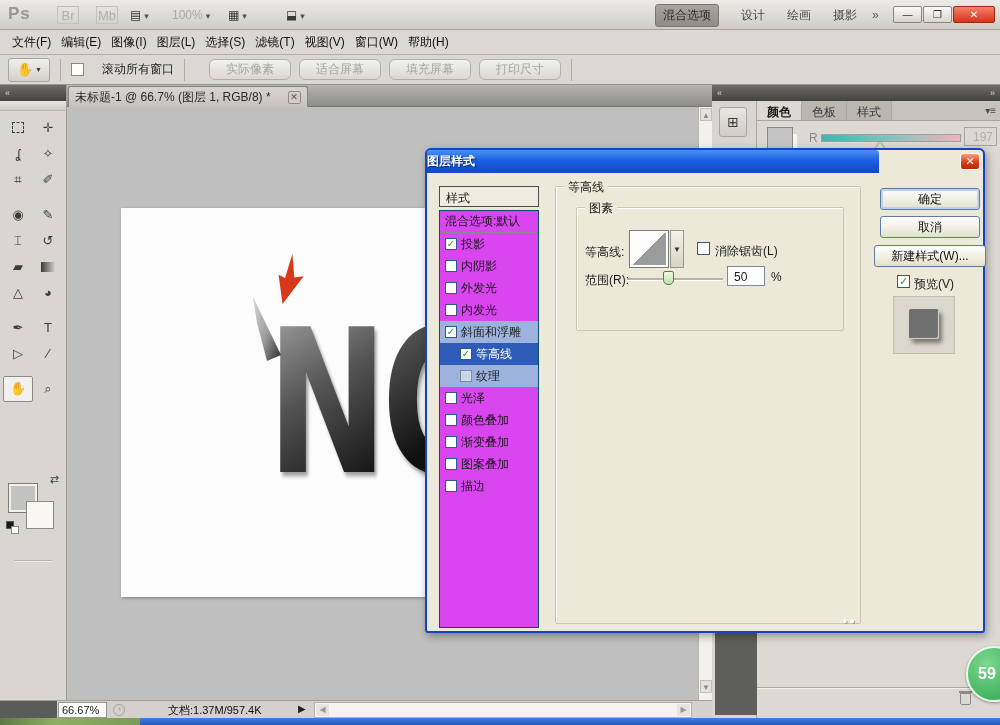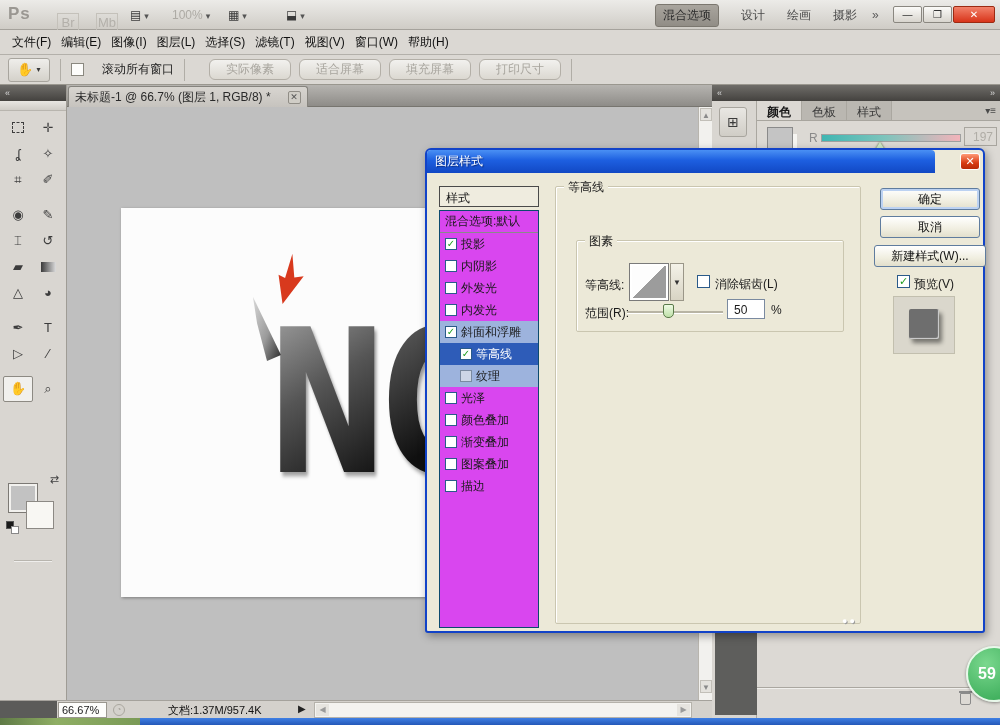--- a/index.html
+++ b/index.html
@@ -4,21 +4,21 @@
 <style>
   * { box-sizing: border-box; margin:0; padding:0; }
   html,body { width:1000px; height:725px; overflow:hidden; }
   body { font-family:"Liberation Sans","DejaVu Sans",sans-serif; font-size:12px; color:#1a1a1a; }
   .app { position:relative; width:1000px; height:725px; background:#d8d5d0; overflow:hidden; }
 
   
   .titlebar { position:absolute; left:0; top:0; width:1000px; height:30px;
     background:linear-gradient(#ecebe8,#cfccc6); border-bottom:1px solid #a5a29c; }
   .ps-logo { position:absolute; left:8px; top:4px; font-size:17px; font-weight:bold; color:#9a9792; letter-spacing:1px; }
-  .tb-ico { position:absolute; top:13px; height:18px; color:#b3b0aa; font-size:13px; line-height:18px; text-align:center; }
+  .tb-ico { position:absolute; top:6px; height:18px; color:#b3b0aa; font-size:13px; line-height:18px; text-align:center; }
   .combo { position:absolute; top:5px; height:20px; color:#6a6a6a; font-size:12px; line-height:20px; }
   .combo .arr { color:#555; font-size:9px; margin-left:3px; }
   .dim { color:#adaaa4; }
   .ws-tabs { position:absolute; left:655px; top:5px; height:20px; display:flex; gap:22px; align-items:center; }
   .ws-tab { color:#4a4a4a; font-size:12px; }
   .ws-tab.active { background:linear-gradient(#a9a59e,#918d86); border:1px solid #7b776f; border-radius:3px; padding:2px 7px; color:#2c2c2c; }
   .winbtns { position:absolute; right:5px; top:6px; display:flex; }
   .winbtn { width:29px; height:17px; border:1px solid #8a8780; background:linear-gradient(#fbfaf8,#d8d5ce);
     font-size:10px; line-height:15px; text-align:center; color:#333; border-radius:2px; margin-left:1px; }
   .winbtn.close { background:linear-gradient(#f2826a,#d8341a); color:#fff; font-weight:bold; border-color:#9c2a12; width:42px; }
@@ -115,38 +115,38 @@
   .badge { position:absolute; left:966px; top:646px; width:56px; height:56px; border-radius:50%;
     background:radial-gradient(circle at 35% 30%,#7ad88e,#2ea34e); border:2px solid #e8f8ea;
     color:#fff; font-weight:bold; font-size:16px; line-height:52px; text-indent:10px; z-index:60; box-shadow:0 1px 3px rgba(0,0,0,.4); }
 
   .taskbar { position:absolute; left:0; top:718px; width:1000px; height:7px; background:linear-gradient(#3f7fe4,#2458b8); }
   .taskbar .green { position:absolute; left:0; top:0; width:140px; height:7px; background:linear-gradient(90deg,#5f7a46,#8fae64 40%,#7a9a56); }
 
   
   .dialog { position:absolute; left:425px; top:148px; width:560px; height:485px; z-index:50;
     background:#ece9d8; border:2px solid #1243c8; border-radius:6px 6px 3px 3px; box-shadow:2px 3px 8px rgba(0,0,0,.35); }
-  .dlg-title { position:absolute; left:0; top:0; width:508px; height:23px; border-radius:4px 4px 0 0;
-    background:linear-gradient(#4a90f4 0%,#1d5fe0 45%,#1148c4 100%); color:#fff; font-weight:normal; font-size:12px; line-height:23px; padding-left:8px; text-shadow:1px 1px 1px #0a2a7a; }
+  .dlg-title { position:absolute; left:0; top:0; width:452px; height:23px; border-radius:4px 4px 0 0;
+    background:linear-gradient(#4a90f4 0%,#1d5fe0 45%,#1148c4 100%); color:#fff; font-weight:bold; font-size:12px; line-height:23px; text-shadow:1px 1px 1px #0a2a7a; }
   .dlg-close { position:absolute; right:3px; top:3px; width:20px; height:17px; border:1px solid #fff; border-radius:3px;
     background:linear-gradient(#ff9a76,#d83a12 60%,#b82a08); color:#fff; font-size:11px; font-weight:bold; text-align:center; line-height:15px; }
   .styles-cap { position:absolute; left:12px; top:36px; width:100px; height:21px; background:#efecdf; border:1px solid #4a4a4a; padding:3px 0 0 6px; }
   .style-list { position:absolute; left:12px; top:60px; width:100px; height:418px; background:#d946ef; border:1px solid #0c4a6e; }
   .srow { height:22px; display:flex; align-items:center; padding-left:5px; gap:4px; color:#1a1a1a; font-size:12px; white-space:nowrap; }
   .srow.first { border-bottom:1px solid #8a8a8a; }
   .srow.indent { padding-left:20px; }
   .srow.hl { background:#9db3dd; }
   .srow.sel { background:#2e5cb8; color:#fff; }
   .srow .box { width:12px; height:12px; background:#fff; border:1px solid #2a5a8a; font-size:10px; font-weight:bold; color:#1e9e1e; line-height:10px; text-align:center; flex:none; }
   .srow .box.dis { background:#cdd6e6; border-color:#7a8aa0; }
 
   .fieldset { position:absolute; border:1px solid #cac6b0; border-radius:2px; box-shadow:1px 1px 0 #fff inset; }
   .fieldset > .legend { position:absolute; top:-8px; left:8px; background:#ece9d8; padding:0 4px; color:#1a1a1a; }
   .fs-outer { left:128px; top:36px; width:306px; height:438px; }
-  .fs-inner { left:20px; top:20px; width:268px; height:92px;margin-top:33px; }
+  .fs-inner { left:20px; top:20px; width:268px; height:124px; }
   .lbl { position:absolute; color:#1a1a1a; }
   .contour-thumb { position:absolute; left:52px; top:22px; width:40px; height:38px; border:1px solid #7a7a7a; background:linear-gradient(135deg,#fdfdfd 49.5%,#9c9c9c 50%); box-shadow:0 0 0 2px #fff inset; }
   .contour-arrow { position:absolute; left:93px; top:22px; width:14px; height:38px; border:1px solid #9a9688; background:linear-gradient(#f4f2e8,#d8d4c4); font-size:8px; color:#333; text-align:center; line-height:38px; }
   .dlg-cb { position:absolute; width:13px; height:13px; background:#fff; border:1px solid #2a5a8a; font-size:11px; font-weight:bold; color:#1e9e1e; line-height:11px; text-align:center; }
   .slider-track { position:absolute; left:50px; top:70px; width:96px; height:3px; background:#b8b4a4; border-bottom:1px solid #fff; }
   .slider-thumb { position:absolute; left:86px; top:63px; width:11px; height:14px; background:linear-gradient(#eefae4,#bfe0a8); border:1px solid #5a7a4a; border-radius:2px 2px 5px 5px; }
   .range-box { position:absolute; left:150px; top:58px; width:38px; height:20px; background:#fff; border:1px solid #7a8aa0; padding:3px 0 0 6px; }
   .xpbtn { position:absolute; width:100px; height:22px; border:1px solid #5f7c9e; border-radius:3px;
     background:linear-gradient(#ffffff,#f0eee0 60%,#e2dfcc); text-align:center; line-height:20px; color:#111; }
   .xpbtn.def { box-shadow:0 0 0 2px #bcd2f2 inset; }

